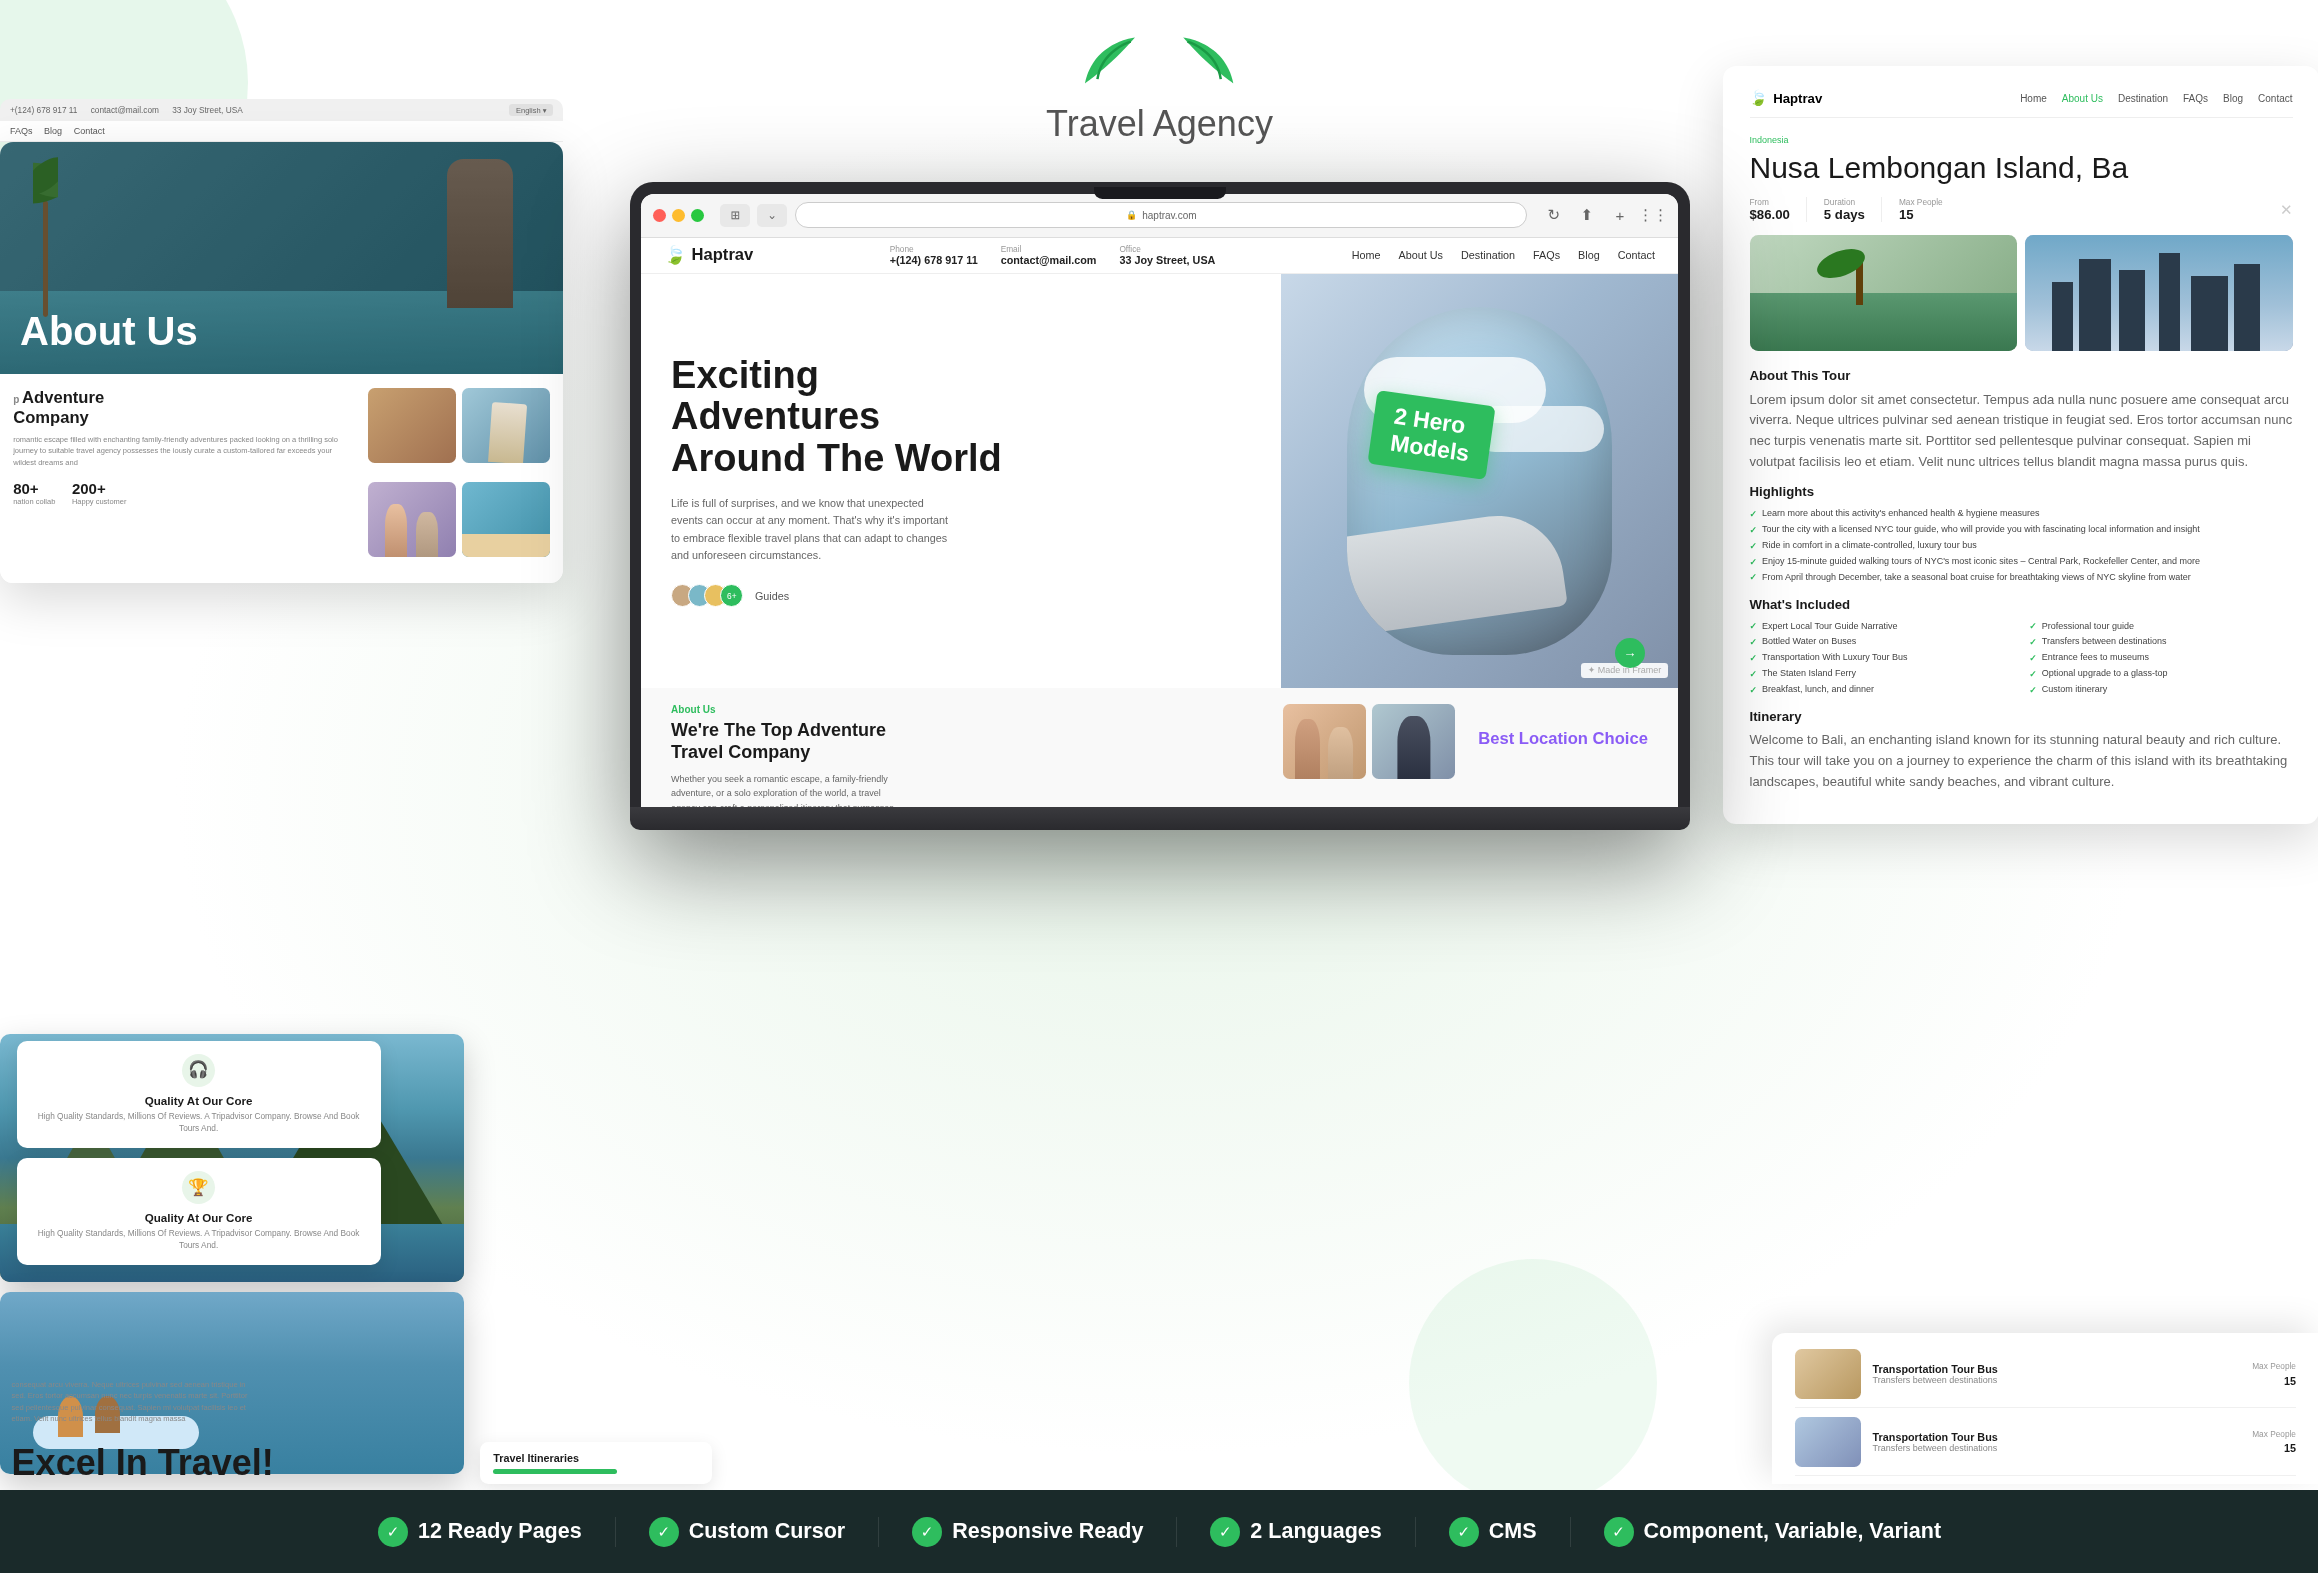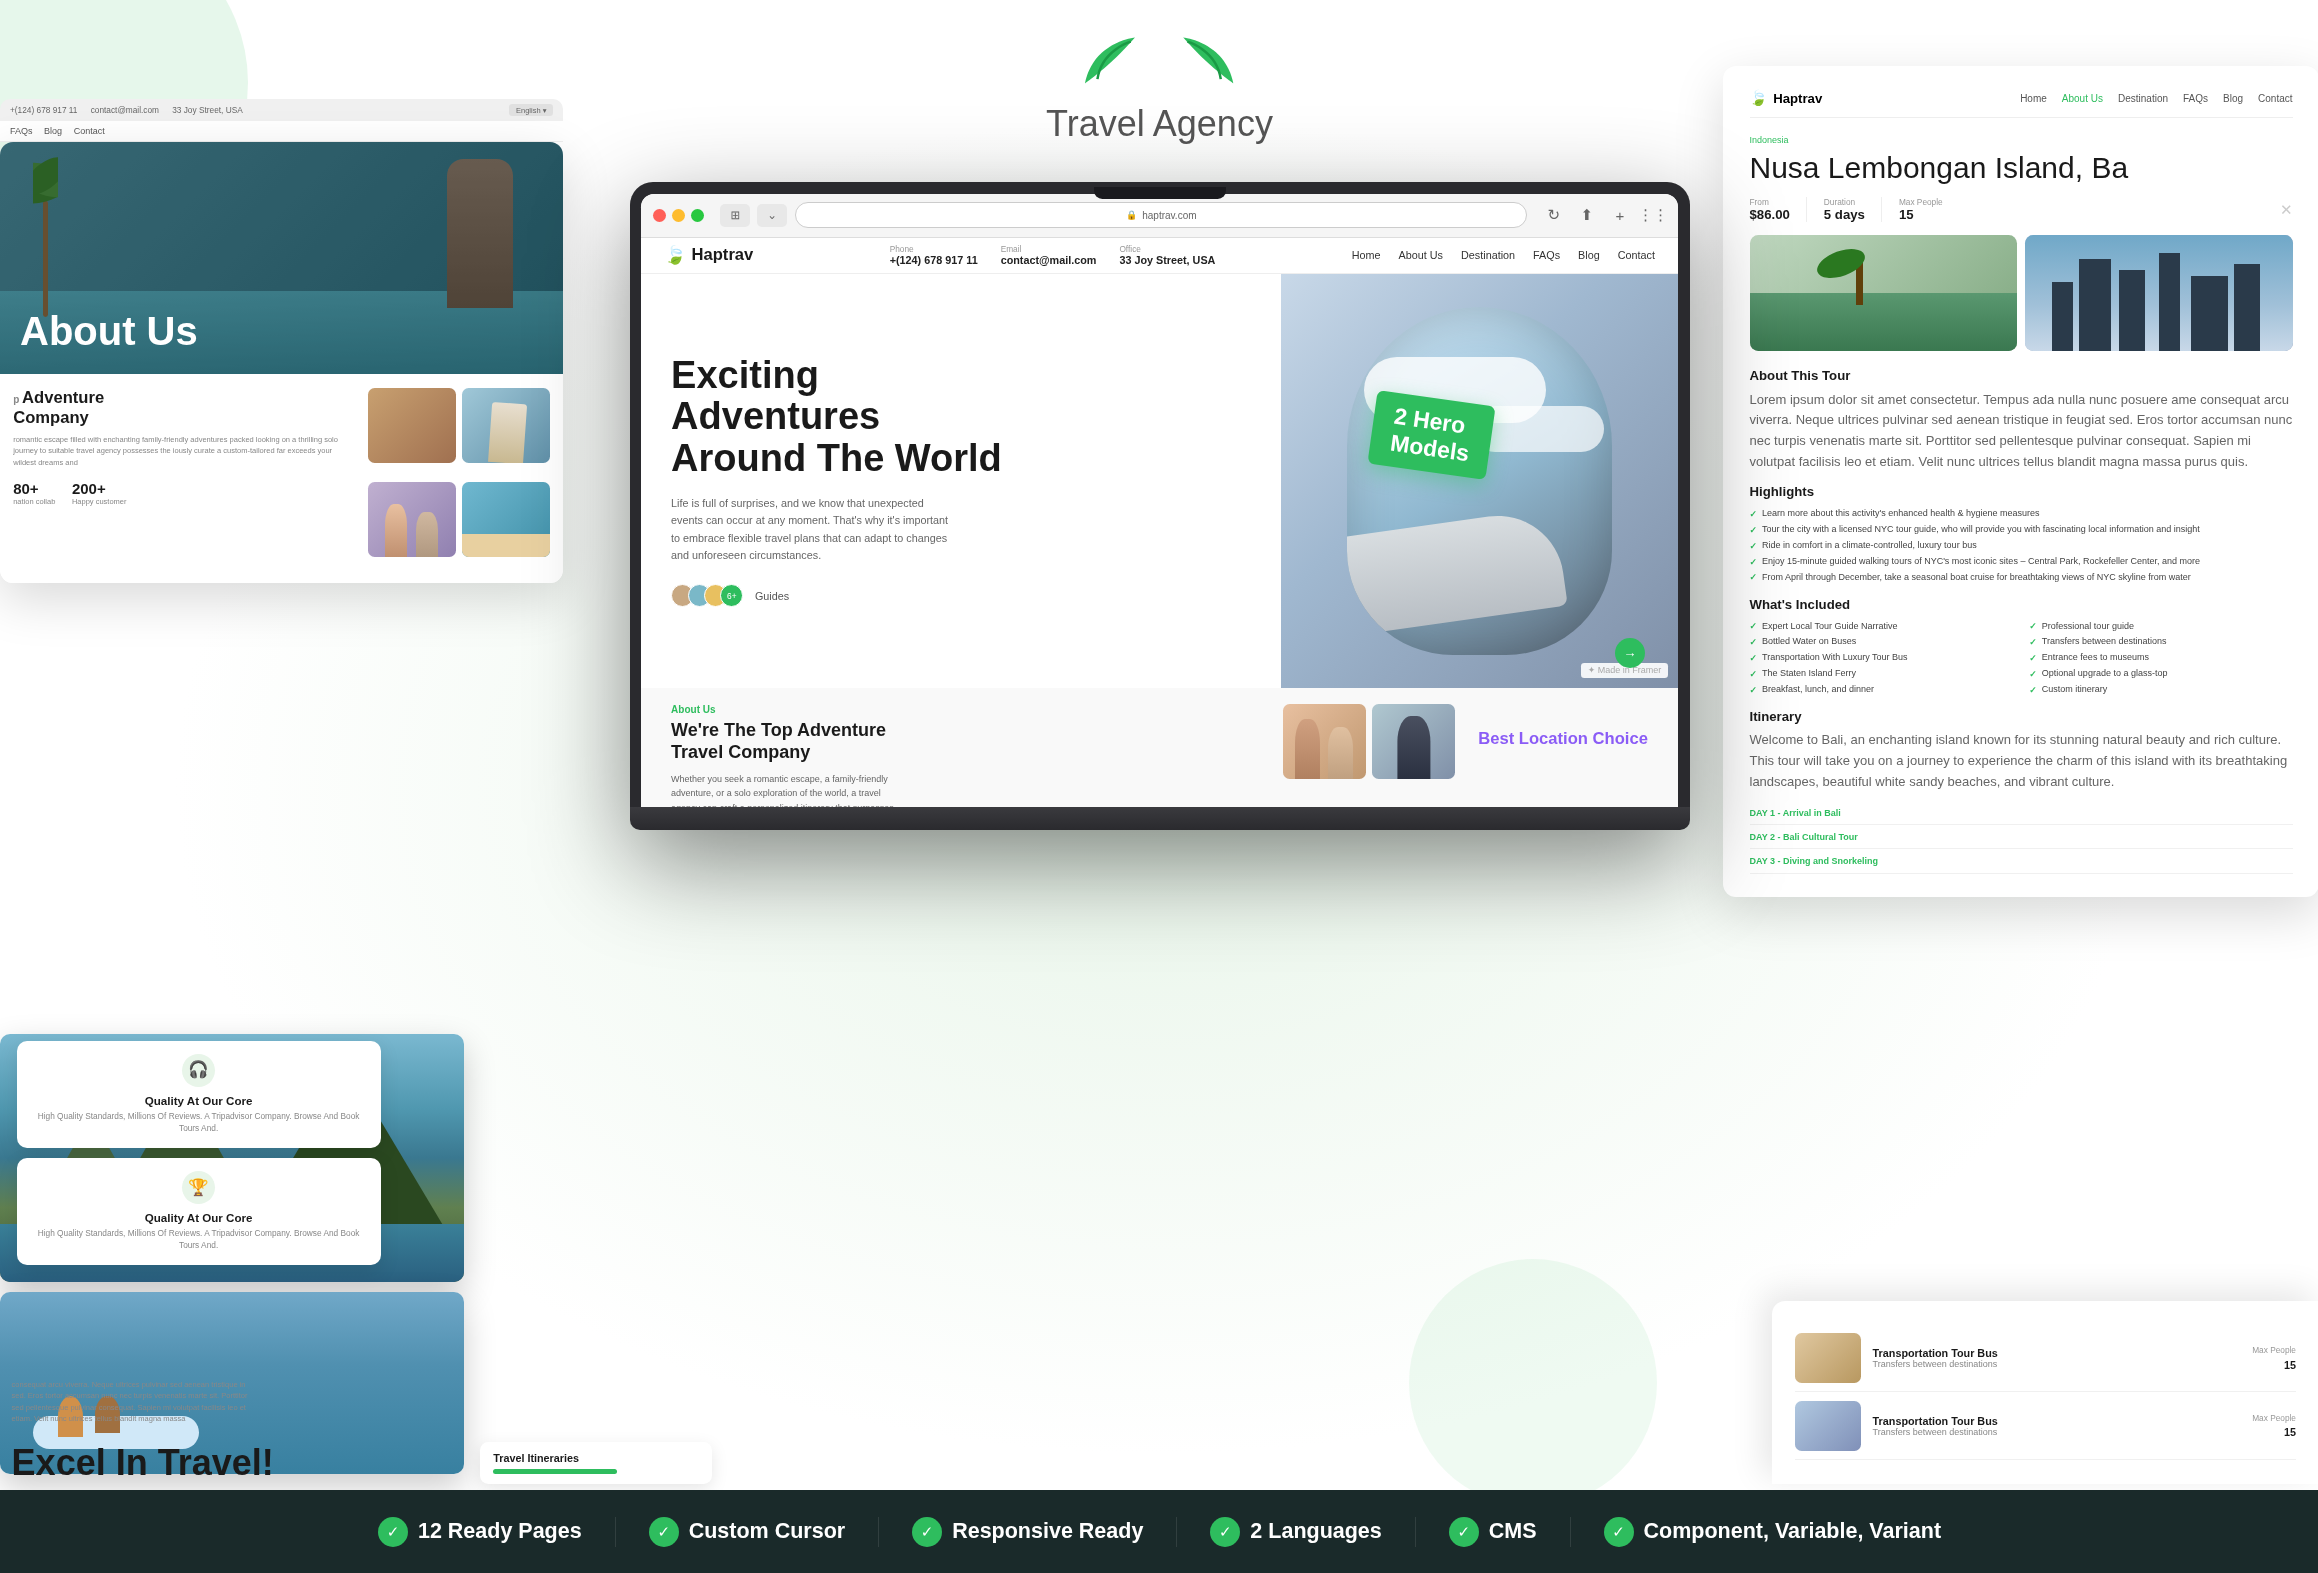--- a/index.html
+++ b/index.html
@@ -1021,36 +1021,25 @@
             <span>Optional upgrade to a glass-top</span>
           </li>
         <li>
             <span>Custom itinerary</span>
           </li>
       </ul>
     </div>
 
     <div class="rp-section-title">Itinerary</div>
     <div class="rp-desc">Welcome to Bali, an enchanting island known for its stunning natural beauty and rich culture. This tour will take you on a journey to experience the charm of this island with its breathtaking landscapes, beautiful white sandy beaches, and vibrant culture.</div>
-    <ul class="itinerary-list">
-      <li class="itin-item">
-        <div class="itin-day">DAY 1 - Arrival in Bali</div>
-      </li>
-      <li class="itin-item">
-        <div class="itin-day">DAY 2 - Bali Cultural Tour</div>
-      </li>
-      <li class="itin-item">
-        <div class="itin-day">DAY 3 - Diving and Snorkeling</div>
-      </li>
-    </ul>
 
   </div>
 </div>
 
-<div style="position:absolute; bottom:89px; right:0; width:547px; background:#fff; border-radius:13.2px 0 0 0; padding:24px 23px; box-shadow:-8.3px -8.3px 33px rgba(0,0,0,0.1); z-index:16;margin-left:28px;">
+<div style="position:absolute; bottom:89px; right:0; width:547px; background:#fff; border-radius:13.2px 0 0 0; padding:8px 23px; box-shadow:-8.3px -8.3px 33px rgba(0,0,0,0.1); z-index:16;margin-left:28px;">
   <div class="rb-tour-item">
     <div class="rb-tour-img rb-tour-img-1" style="background:linear-gradient(135deg,#e0c8a0,#b89860);"></div>
     <div class="rb-tour-info">
       <div class="rb-tour-name">Transportation Tour Bus</div>
       <div class="rb-tour-desc">Transfers between destinations</div>
     </div>
     <div class="rb-tour-meta">
       <div class="rb-max-label">Max People</div>
       <div class="rb-max-value">15</div>
     </div>

